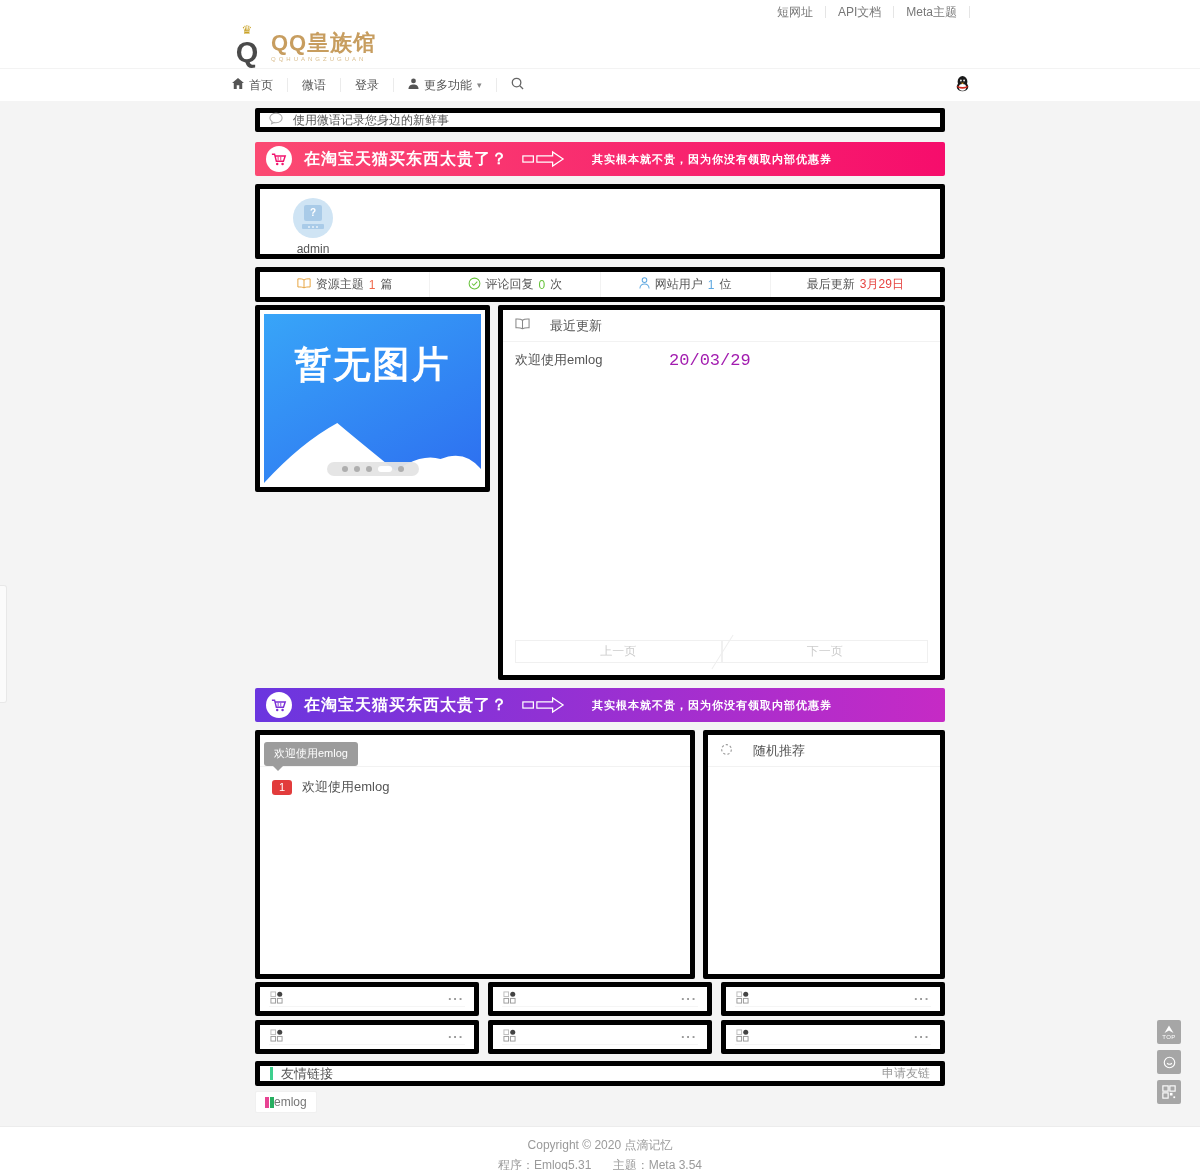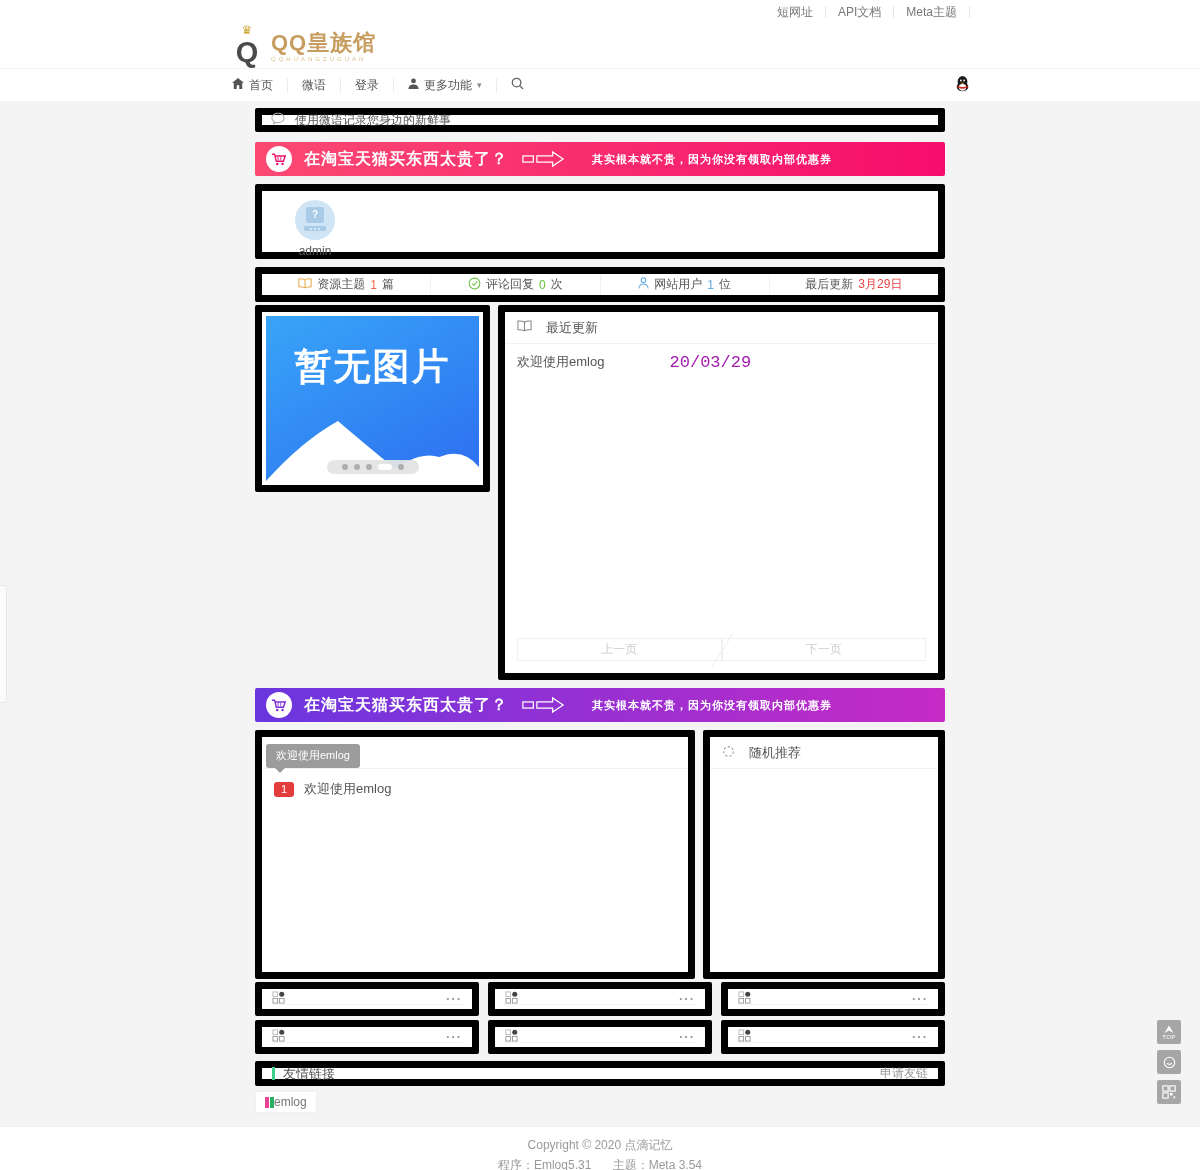--- a/index.html
+++ b/index.html
@@ -27,21 +27,21 @@
   .nav { background:#fff; border-top:1px solid #f3f3f3; height:33px; }
   .nav-inner { width:740px; margin:0 auto; height:100%; display:flex; align-items:center; font-size:12px; color:#555; }
   .nav-item { display:flex; align-items:center; gap:5px; padding:0 14px; border-right:1px solid #ebebeb; height:14px; cursor:pointer; }
   .nav-item:first-child { padding-left:2px; }
   .caret { font-size:9px; color:#888; }
   .nav-search { padding:0 14px; cursor:pointer; display:flex; align-items:center; }
   .nav-right { margin-left:auto; display:flex; align-items:center; cursor:pointer; }
 
   
   .main { width:690px; margin:0 auto; padding-top:7px; padding-bottom:13px; }
-  .card { background:#fff; border:7px solid #000000; border-radius:2px; }
+  .card { background:#fff; border:5px solid #000000; border-radius:2px; }
 
   .notice { height:24px; display:flex; align-items:center; gap:10px; padding:0 9px; font-size:12px; color:#555; margin-bottom:10px; }
 
   .banner { height:34px; border-radius:2px; display:flex; align-items:center; gap:12px; padding:0 11px; color:#fff; overflow:hidden; cursor:pointer; }
   .banner-pink { background:linear-gradient(90deg,#fb4a72,#f60d6c); margin-bottom:8px; }
   .banner-purple { background:linear-gradient(90deg,#6a36df,#c62ac5); margin:8px 0; }
   .cart-circle { width:26px; height:26px; border-radius:50%; background:#fff; display:flex; align-items:center; justify-content:center; flex:none; }
   .banner-text { font-size:16px; font-weight:bold; letter-spacing:1px; font-family:"Liberation Serif","Liberation Sans",serif; white-space:nowrap; }
   .banner-text2 { font-size:11px; }
   .banner-arrow { display:flex; align-items:center; margin:0 2px; }
@@ -64,21 +64,21 @@
   .col-right { flex:1; }
 
   .slider-card { height:187px; padding:4px; margin-bottom:8px; }
   .slider { position:relative; width:100%; height:100%; background:linear-gradient(150deg,#38a5f8,#2d6ef0); overflow:hidden; }
   .slider-text { margin-top:26px; text-align:center; font-size:37px; font-weight:bold; color:#fff; letter-spacing:2px; }
   .mountains { position:absolute; bottom:0; left:0; width:100%; }
   .dots-pill { position:absolute; bottom:7px; left:50%; transform:translateX(-50%); width:92px; height:14px; background:rgba(228,228,228,.95); border-radius:7px; display:flex; align-items:center; justify-content:center; gap:6px; }
   .dot { width:6px; height:6px; border-radius:50%; background:#aeaeae; cursor:pointer; }
   .dot.active { width:14px; height:6px; border-radius:3px; background:#fff; }
 
-  .card-header { height:32px; display:flex; align-items:center; gap:14px; padding:0 12px; border-bottom:1px solid #f2f2f2; font-size:13px; color:#555; }
+  .card-header { height:32px; display:flex; align-items:center; gap:20px; padding:0 12px; border-bottom:1px solid #f2f2f2; font-size:13px; color:#555; }
   .tags-card { height:180px; position:relative; }
   .blob { position:absolute; background:#ececec; border-radius:50%; }
   .blob1 { left:64px; top:108px; width:40px; height:40px; }
   .blob2 { left:94px; top:88px; width:32px; height:32px; }
   .blob3 { right:16px; top:96px; width:40px; height:24px; }
 
   .recent-card { height:375px; display:flex; flex-direction:column; }
   .article-row { position:relative; height:36px; display:flex; align-items:center; padding:0 12px; font-size:13px; color:#555; cursor:pointer; }
   .article-date { position:absolute; left:38%; color:#a21caf; font-size:17px;font-family:Liberation Mono, monospace; }
   .flex-spacer { flex:1; }

